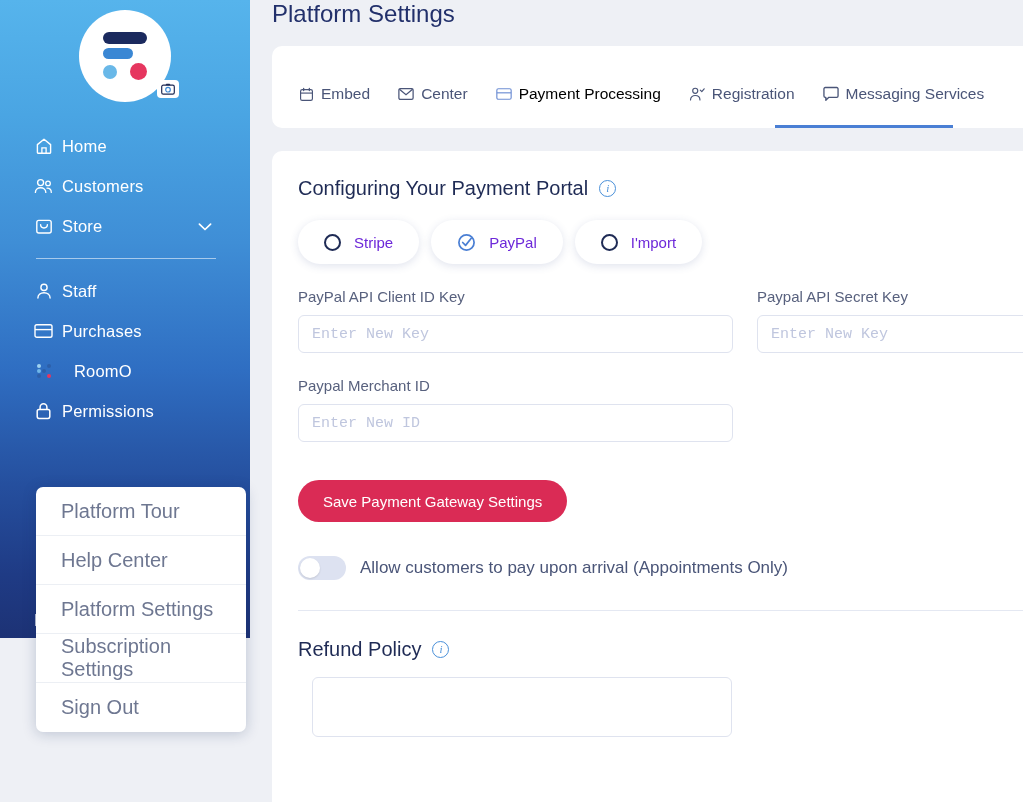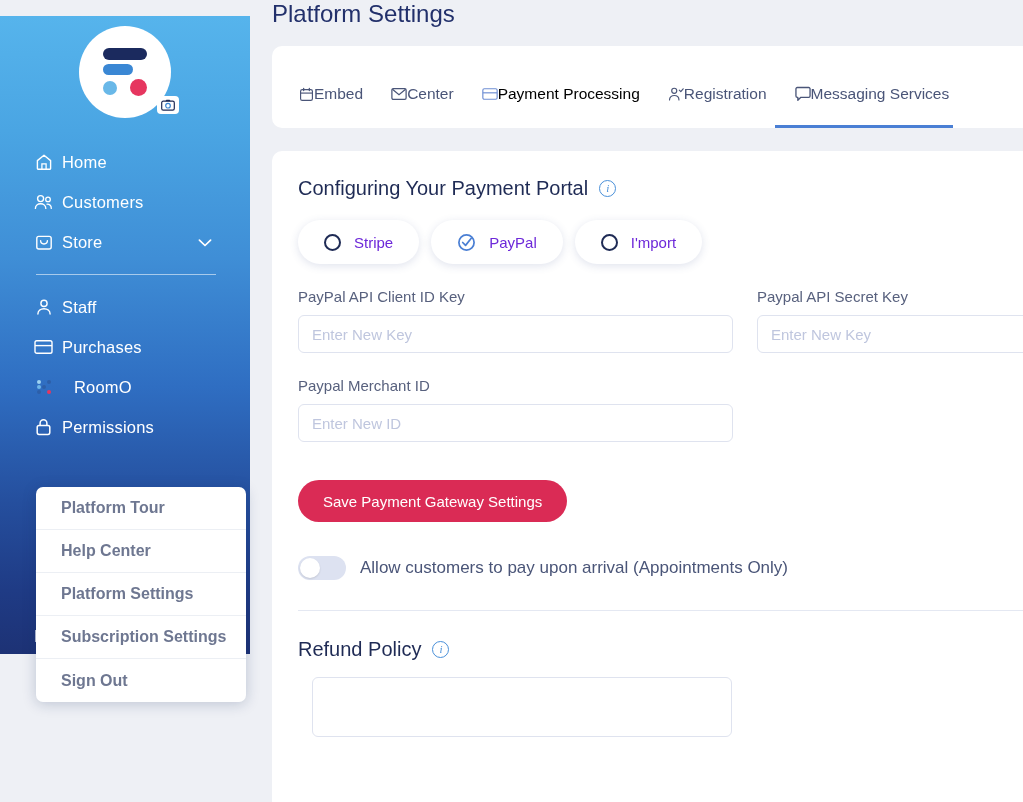--- a/index.html
+++ b/index.html
@@ -17,21 +17,20 @@
   }
 
   
   .sidebar {
     position: absolute;
     left: 0; top: 0;
     width: 250px;
     height: 638px;
     background: linear-gradient(180deg, #56b4ec 0%, #4aa5e3 18%, #3f8ed6 38%, #2f6ec2 58%, #254f9e 76%, #1f3b85 90%, #1d3275 100%);
     overflow: hidden;
-    margin-top: 16px;
   }
 
   .logo-wrap {
     position: relative;
     width: 92px;
     height: 92px;
     margin: 10px auto 0;
   }
   .logo-circle {
     width: 92px;
@@ -137,28 +136,27 @@
     left: 36px;
     top: 487px;
     width: 210px;
     background: #ffffff;
     border-radius: 7px;
     box-shadow: 0 2px 14px rgba(20,40,90,0.22);
     overflow: hidden;
     z-index: 40;
   }
   .dd-item {
-    height: 43px;
+    height: 49px;
     display: flex;
     align-items: center;
     padding-left: 25px;
     color: #6e7791;
-    font-size: 16px;
+    font-size: 20px;
     border-bottom: 1px solid #eceff4;
-    font-weight: bold;
   }
   .dd-item:last-child { border-bottom: none; }
 
   
   .main {
     position: absolute;
     left: 250px; top: 0;
     width: 773px;
     height: 802px;
     overflow: hidden;
@@ -184,20 +182,21 @@
     height: 82px;
     display: flex;
     align-items: center;
     padding-left: 26px;
     gap: 28px;
     position: relative;
   }
   .tab {
     display: flex;
     align-items: center;
+    gap: 7px;
     font-size: 15.5px;
     color: #4a5578;
     height: 71px;
     padding-top: 14px;
   }
   .tab.active { color: #000000; }
   .tab.active::after {
     content: "";
     position: absolute;
     bottom: 0;
@@ -274,21 +273,21 @@
     margin-bottom: 10px;
   }
   .field-input {
     width: 435px;
     height: 38px;
     border: 1px solid #dfe3ef;
     border-radius: 6px;
     background: #ffffff;
     padding: 13px 13px;
     font-size: 15px;
-    font-family: Liberation Sans, sans-serif;
+    font-family: Liberation Mono, monospace;
     color: #32406b;
     outline: none;
   }
   .field-input::placeholder { color: #bfc6de; }
 
   .save-btn {
     margin-top: 38px;
     height: 42px;
     border: none;
     border-radius: 21px;

